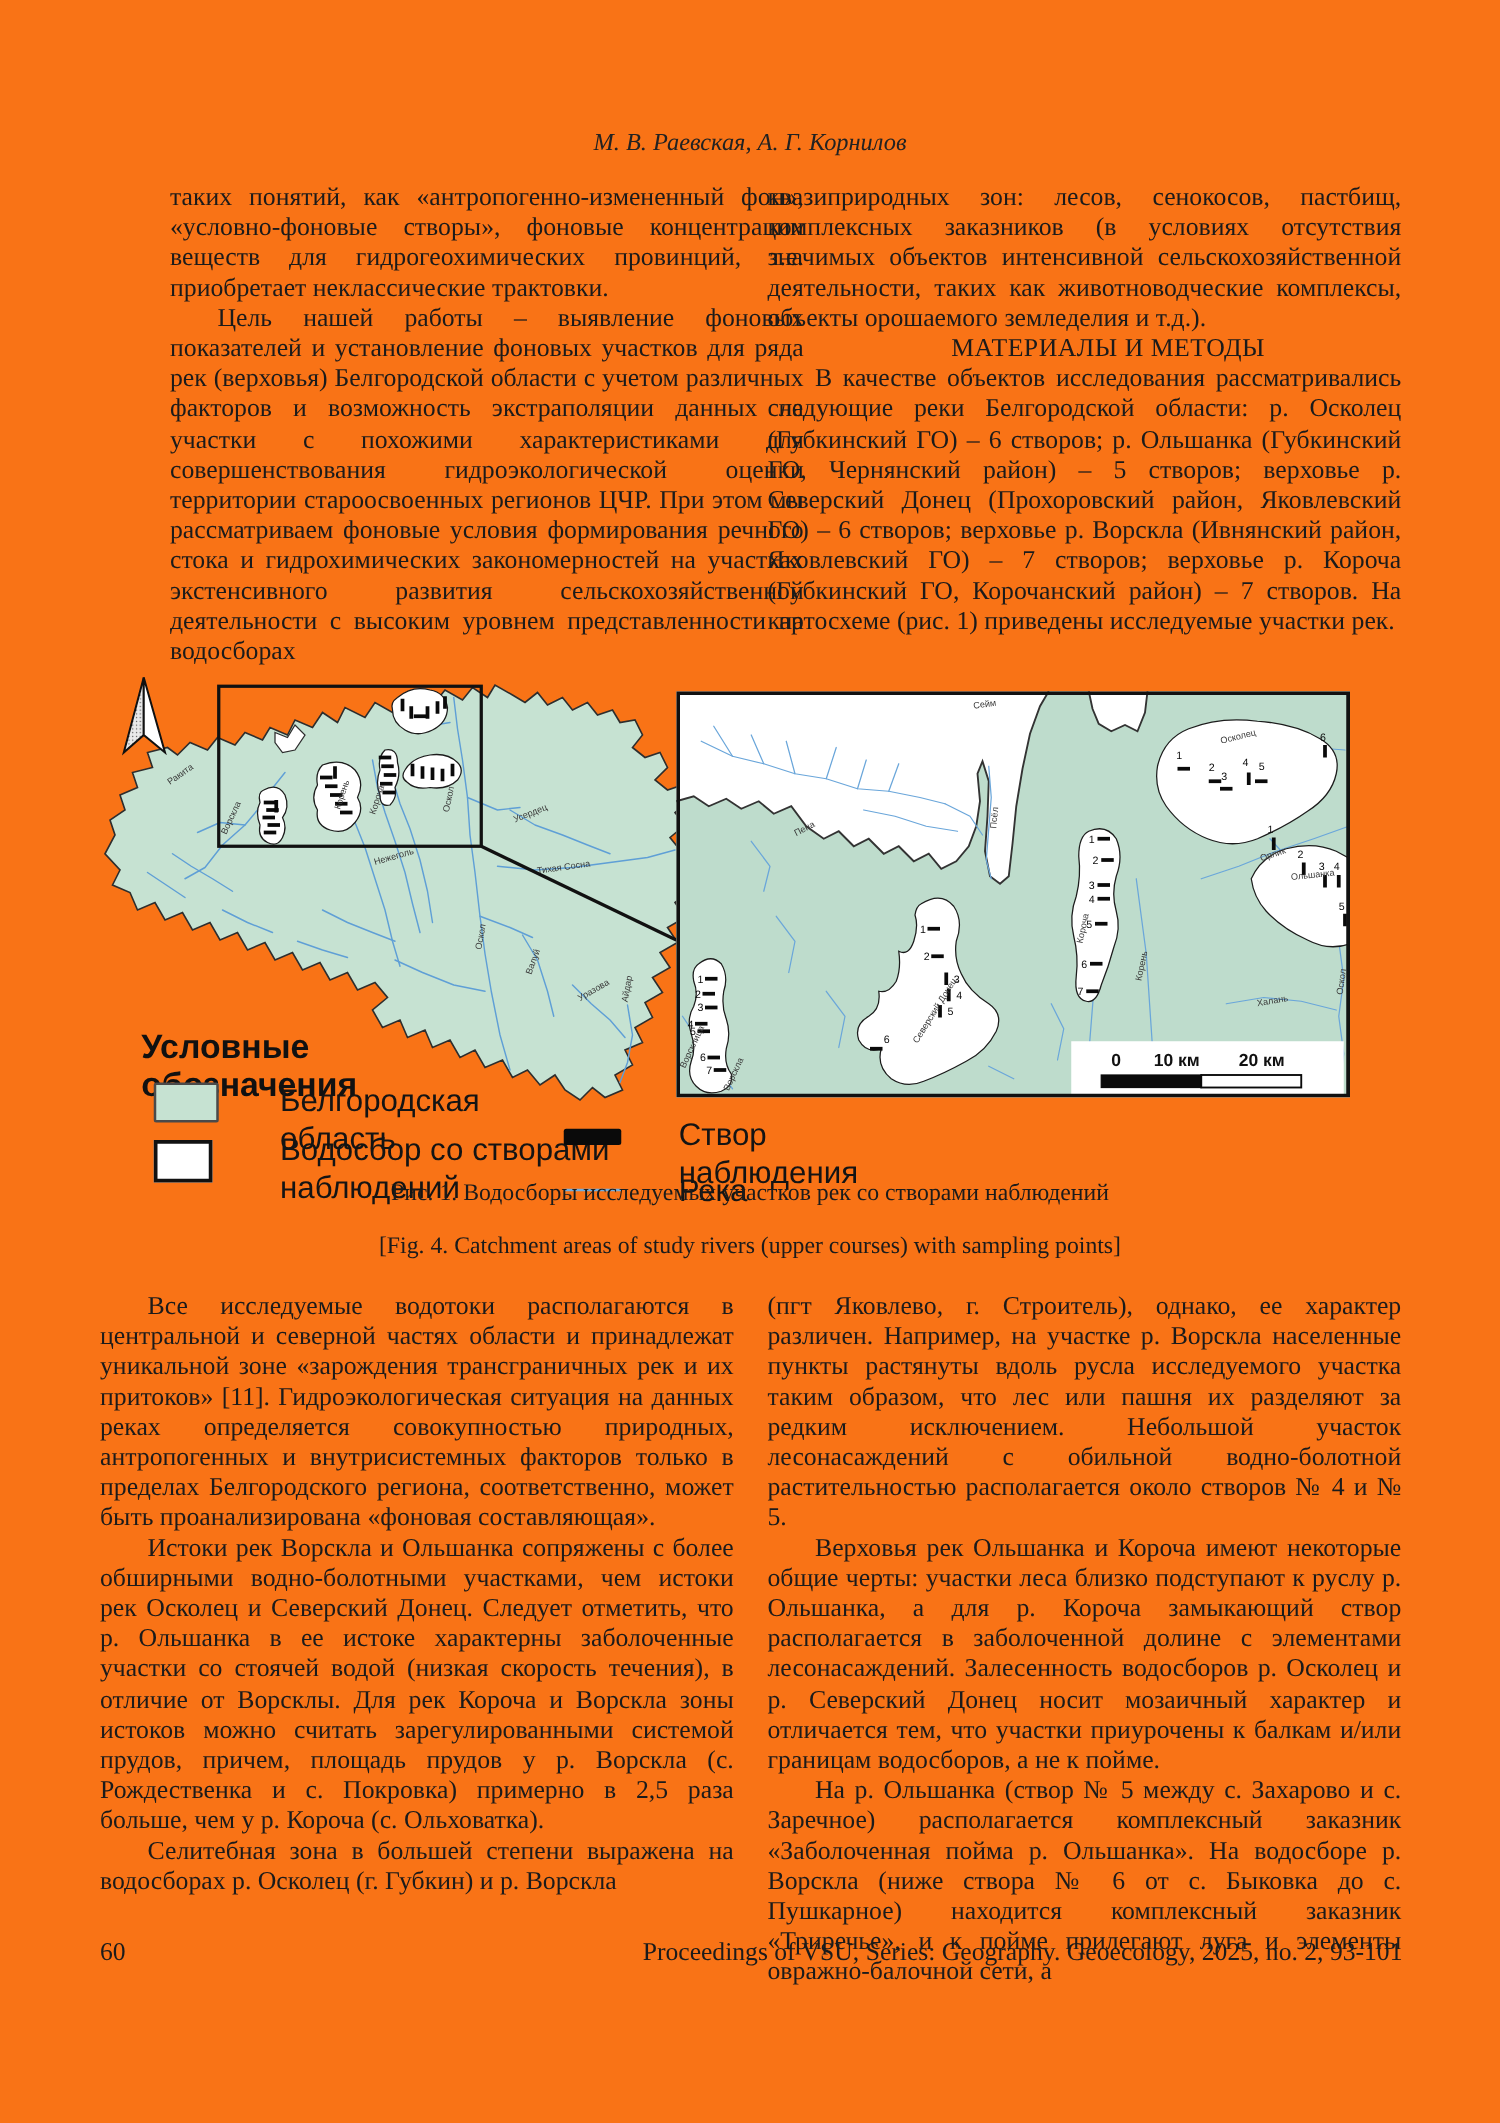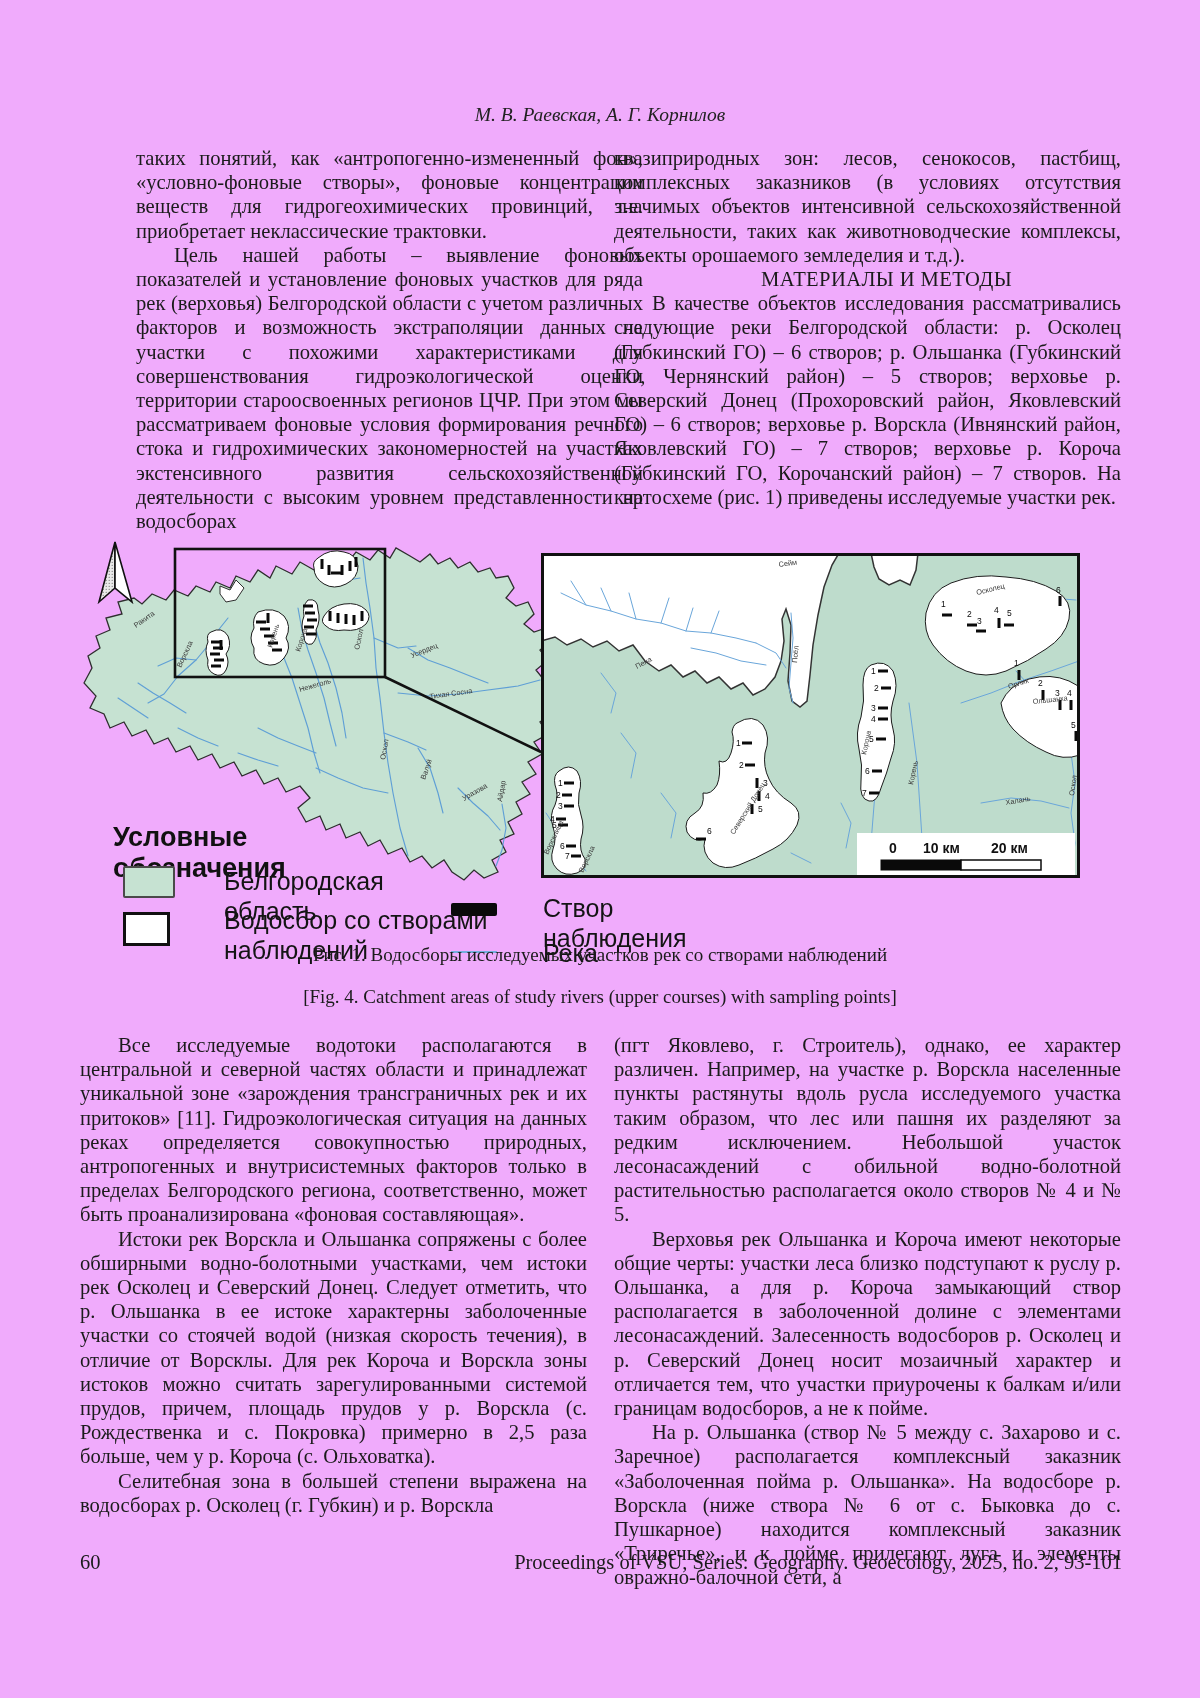--- a/index.html
+++ b/index.html
@@ -1,16 +1,16 @@
 <!DOCTYPE html>
 <html><head>
 <meta charset="utf-8">
 <style>
   html,body{margin:0;padding:0;background:#e8e8e8;}
-  #page{position:relative;width:1200px;height:1698px;background:#f0abfc;overflow:hidden;
+  #page{position:relative;width:1200px;height:1698px;background:#f97316;overflow:hidden;
         font-family:"Liberation Serif",serif;color:#1b1b1b;}
   .authors{position:absolute;left:0;top:104px;width:1200px;text-align:center;
            font-style:italic;font-size:19.5px;color:#222;}
   .col{position:absolute;width:507px;font-size:20.6px;line-height:24.2px;text-align:justify;}
   .col p{margin:0;text-indent:38px;}
   .col p.noind{text-indent:0;}
   .sect-head{margin:1px 0 1px 0;text-align:center;text-indent:0;letter-spacing:.4px;}
   #intro-left{left:96px;top:146px;margin-left:40px;}
   #intro-right{left:614px;top:146px;}
   #body-left{left:80px;top:1033px;}

